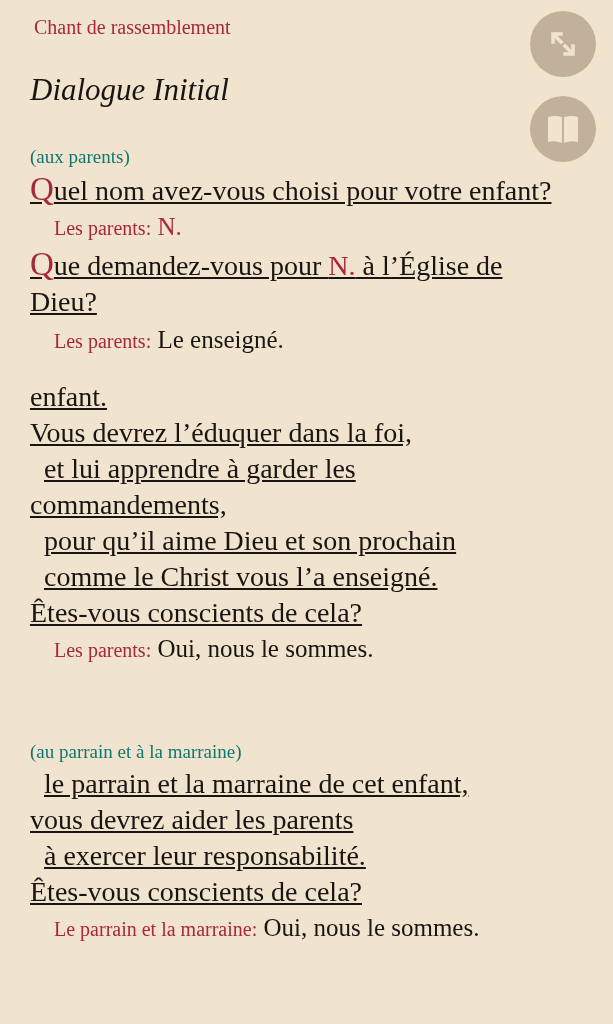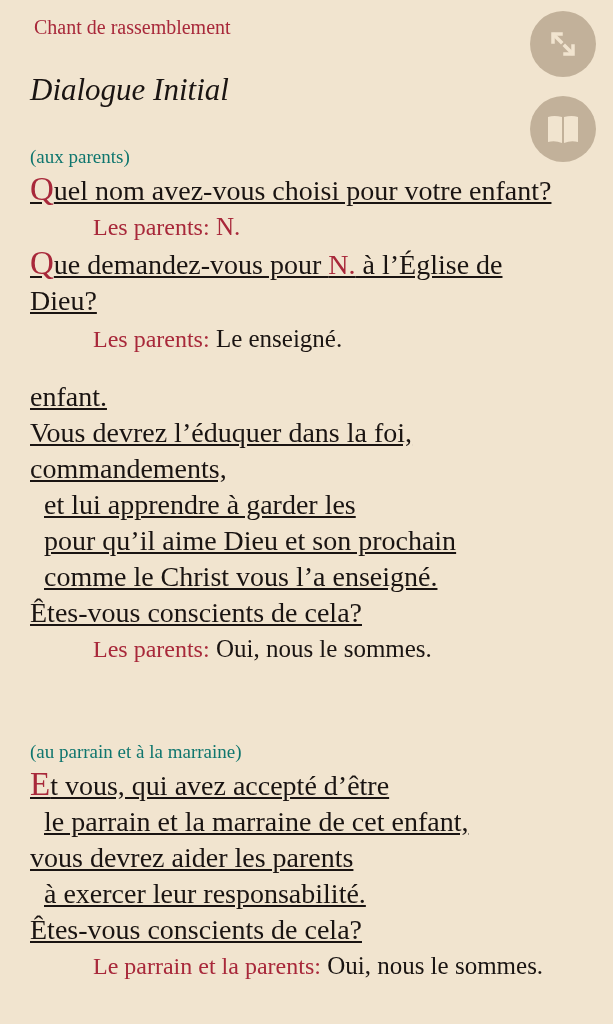--- a/index.html
+++ b/index.html
@@ -63,22 +63,21 @@
       font-size: 33px;
     }
     .response {
       font-size: 25px;
       line-height: 36px;
       padding-left: 24px;
       white-space: nowrap;
     }
     .response .who {
       color: #a8283a;
-      font-size: 24px;
-      margin-left: 39px;
+      font-size: 20px;
     }
     .response .n {
       color: #a8283a;
     }
     .inline-n {
       color: #a8283a;
     }
     .fab {
       position: absolute;
       right: 17px;
@@ -105,36 +104,35 @@
     <div class="line"><span class="dropcap">Q</span><span>uel nom avez-vous choisi pour votre enfant?</span></div>
     <div class="response"><span class="who">Les parents:</span> <span class="n">N.</span></div>
     <div class="line"><span class="dropcap">Q</span><span>ue demandez-vous pour </span><span class="inline-n">N.</span><span> à l’Église de</span></div>
     <div class="line">Dieu?</div>
     <div class="response" style="margin-top:2px;"><span class="who">Les parents:</span> <span>Le enseigné.</span></div>
   </div>
 
   <div class="block" style="top:379px;">
     <div class="line">enfant.</div>
     <div class="line">Vous devrez l’éduquer dans la foi,</div>
+    <div class="line indent">et lui apprendre à garder les</div>
     <div class="line">commandements,</div>
-    <div class="line indent">et lui apprendre à garder les</div>
     <div class="line indent">pour qu’il aime Dieu et son prochain</div>
     <div class="line indent">comme le Christ vous l’a enseigné.</div>
     <div class="line">Êtes-vous conscients de cela?</div>
     <div class="response"><span class="who">Les parents:</span> <span>Oui, nous le sommes.</span></div>
   </div>
 
   <div class="block" style="top:738px;">
     <div class="instruction">(au parrain et à la marraine)</div>
-    <div class="line"><span class="dropcap">E</span><span>t vous, qui avez accepté d’être</span></div>
     <div class="line indent">le parrain et la marraine de cet enfant,</div>
     <div class="line">vous devrez aider les parents</div>
     <div class="line indent">à exercer leur responsabilité.</div>
     <div class="line">Êtes-vous conscients de cela?</div>
-    <div class="response"><span class="who">Le parrain et la parents:</span> <span>Oui, nous le sommes.</span></div>
+    <div class="response"><span class="who">Le parrain et la marraine:</span> <span>Oui, nous le sommes.</span></div>
   </div>
 </div>
 
 <div class="fab" style="top:11px;">
   <span>
     <svg width="34" height="34" viewBox="0 0 34 34">
       <g fill="none" stroke="#f1e4cf" stroke-width="3.5" stroke-linecap="square">
         <line x1="8" y1="8" x2="15" y2="15"></line>
         <polyline points="7,15 7,7 15,7"></polyline>
         <line x1="26" y1="26" x2="19" y2="19"></line>

